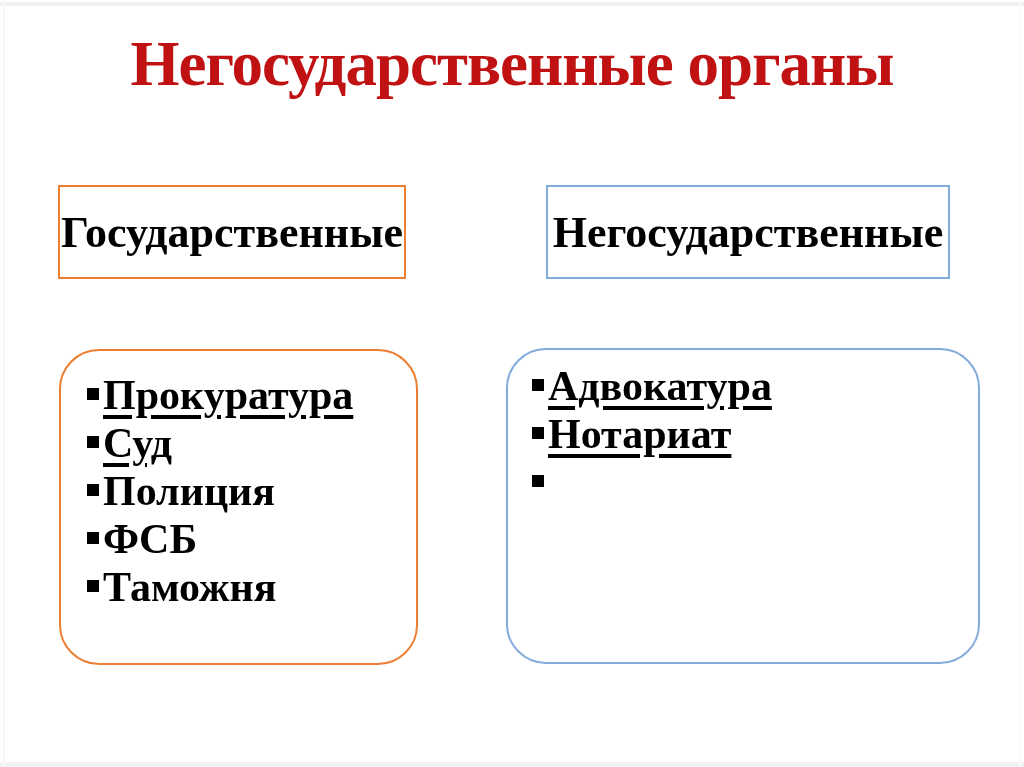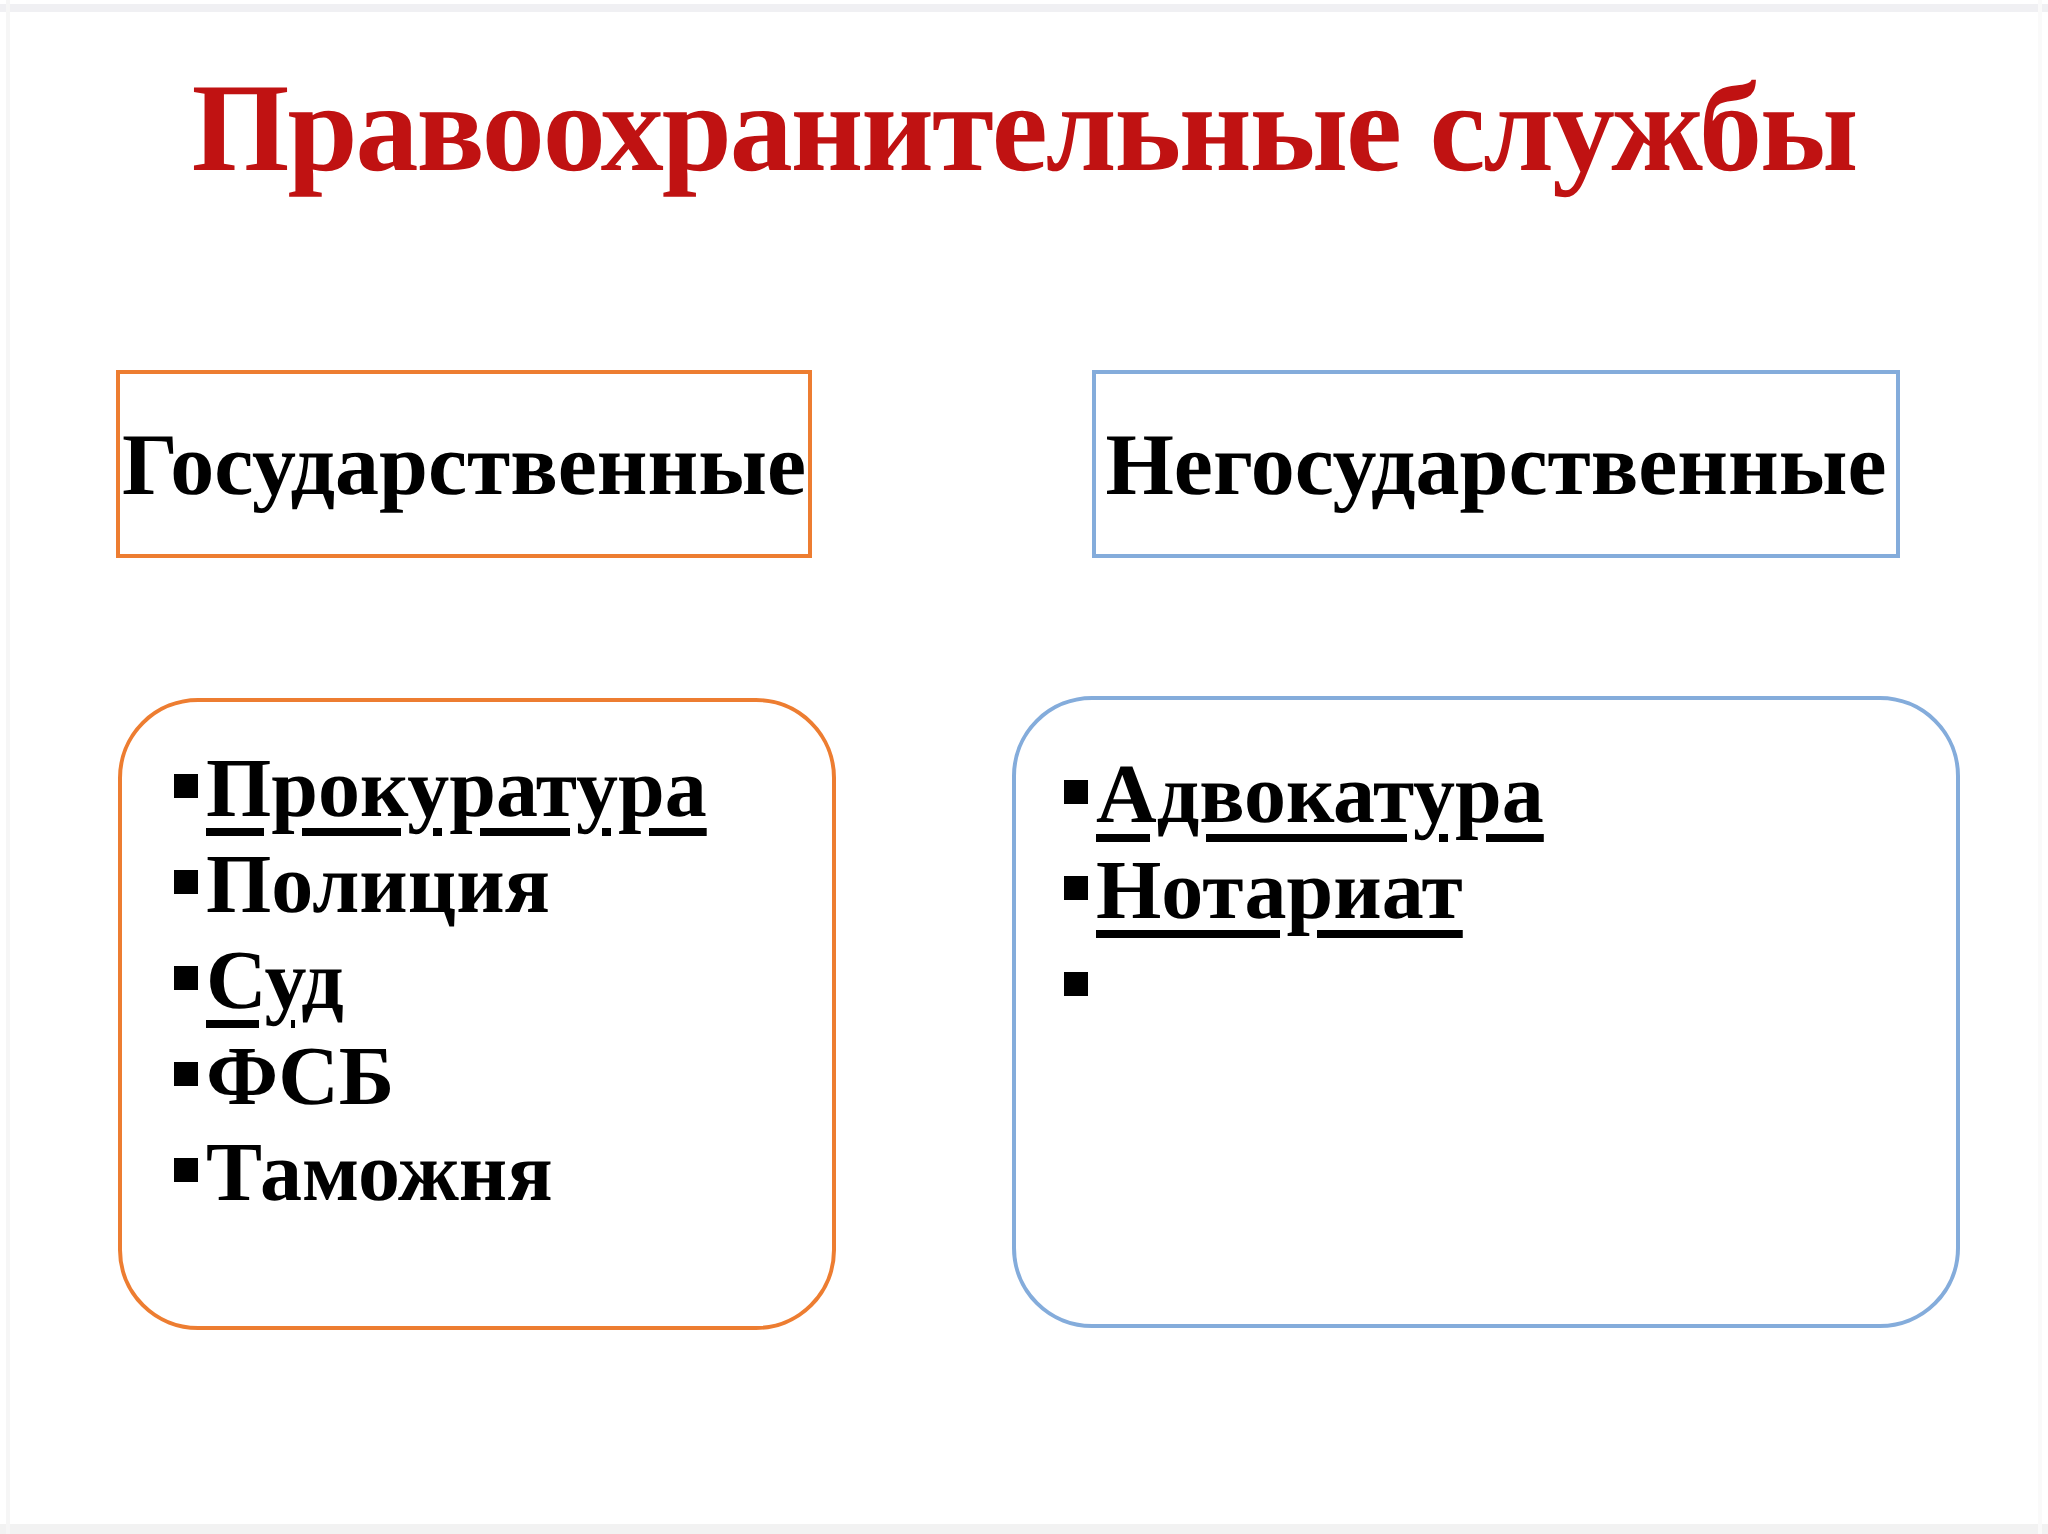--- a/index.html
+++ b/index.html
@@ -51,21 +51,21 @@
     font-weight:bold;font-size:42px;line-height:48px;color:#000;
   }
   .list-box.state{
     left:59px;top:349px;width:359px;height:316px;
     border:2px solid var(--state-border,#ED7D31);
     padding:20px 14px 0 26px;
   }
   .list-box.nonstate{
     left:506px;top:348px;width:474px;height:316px;
     border:2px solid var(--nonstate-border,#84ACDB);
-    padding:24px 12px 0 24px;
+    padding:12px 12px 0 24px;
   }
   .item{white-space:nowrap;}
   .bullet{
     display:inline-block;
     width:12px;height:12px;
     background:#000;
     margin-right:4px;
     vertical-align:9px;
   }
   .line.u{
@@ -75,34 +75,34 @@
   }
 </style>
 </head>
 <body>
 
 <div class="edge edge-top"></div>
 <div class="edge edge-bottom"></div>
 <div class="edge edge-left"></div>
 <div class="edge edge-right"></div>
 
-<div class="slide-title">Правоохранительные службы</div>
+<div class="slide-title">Негосударственные органы</div>
 
 <div class="header-box state">
   <span>Государственные</span>
 </div>
 
 <div class="header-box nonstate">
   <span>Негосударственные</span>
 </div>
 
 <div class="list-box state">
     <div class="item"><span class="bullet"></span><span class="line u">Прокуратура</span></div>
+    <div class="item"><span class="bullet"></span><span class="line u">Суд</span></div>
     <div class="item"><span class="bullet"></span><span class="line">Полиция</span></div>
-    <div class="item"><span class="bullet"></span><span class="line u">Суд</span></div>
     <div class="item"><span class="bullet"></span><span class="line">ФСБ</span></div>
     <div class="item"><span class="bullet"></span><span class="line">Таможня</span></div>
   </div>
 
 <div class="list-box nonstate">
     <div class="item"><span class="bullet"></span><span class="line u">Адвокатура</span></div>
     <div class="item"><span class="bullet"></span><span class="line u">Нотариат</span></div>
     <div class="item"><span class="bullet"></span><br></div>
   </div>
 

